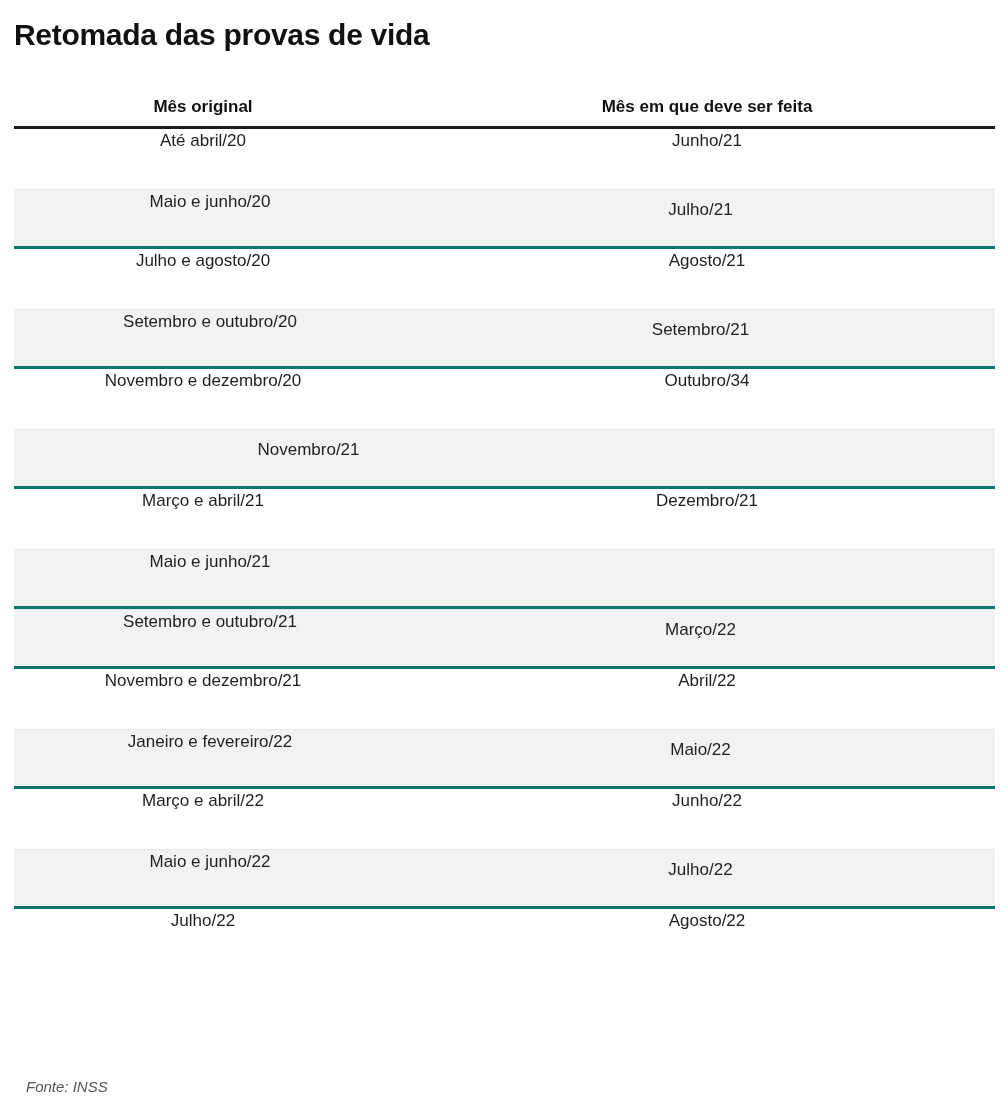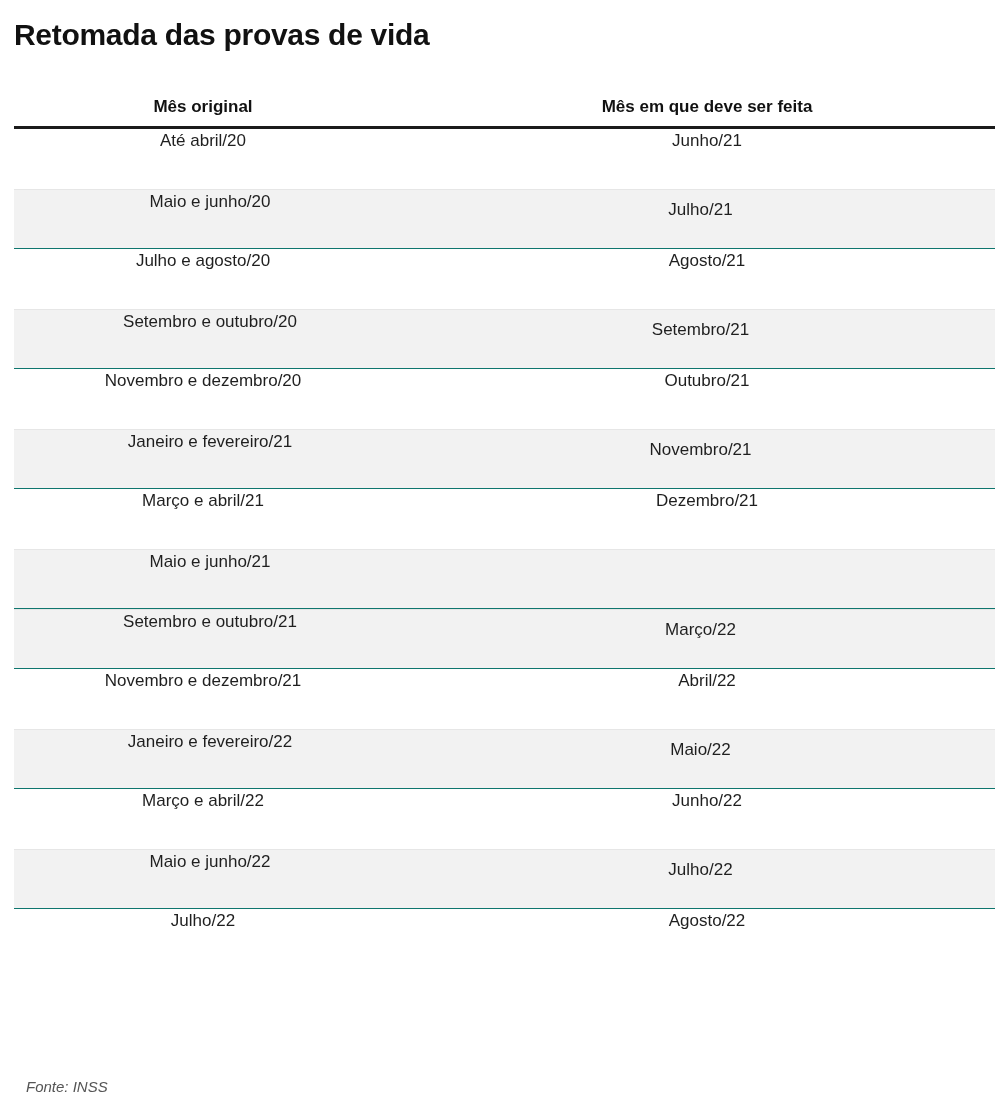--- a/index.html
+++ b/index.html
@@ -64,21 +64,21 @@
   .row {
     display: flex;
     width: 1008px;
     height: 60px;
     align-items: flex-start;
     box-sizing: border-box;
   }
   .row.shaded {
     background: #f2f2f2;
     border-top: 1px solid #e6e6e6;
-    border-bottom: 1px solid #0f766e;
+    border-bottom: 3px solid #0f766e;
     margin-left: 14px;
     width: 981px;
   }
   .row.shaded .cell.c1 { width: 392px; }
   .row.shaded .cell.c2 { width: 589px; margin-top: 8px; }
   .cell {
     font-size: 17px;
     font-weight: normal;
     color: #1f1f1f;
     text-align: center;
@@ -129,25 +129,24 @@
         <div class="cell c2">Agosto/21</div>
       </div>
 
       <div class="row shaded">
         <div class="cell c1">Setembro e outubro/20</div>
         <div class="cell c2">Setembro/21</div>
       </div>
 
       <div class="row">
         <div class="cell c1">Novembro e dezembro/20</div>
-        <div class="cell c2">Outubro/21</div>
+        <div class="cell c2">Outubro/34</div>
       </div>
 
       <div class="row shaded">
-        <div class="cell c1">Janeiro e fevereiro/21</div>
         <div class="cell c2">Novembro/21</div>
       </div>
 
       <div class="row">
         <div class="cell c1">Março e abril/21</div>
         <div class="cell c2">Dezembro/21</div>
       </div>
 
       <div class="row shaded">
         <div class="cell c1">Maio e junho/21</div>

